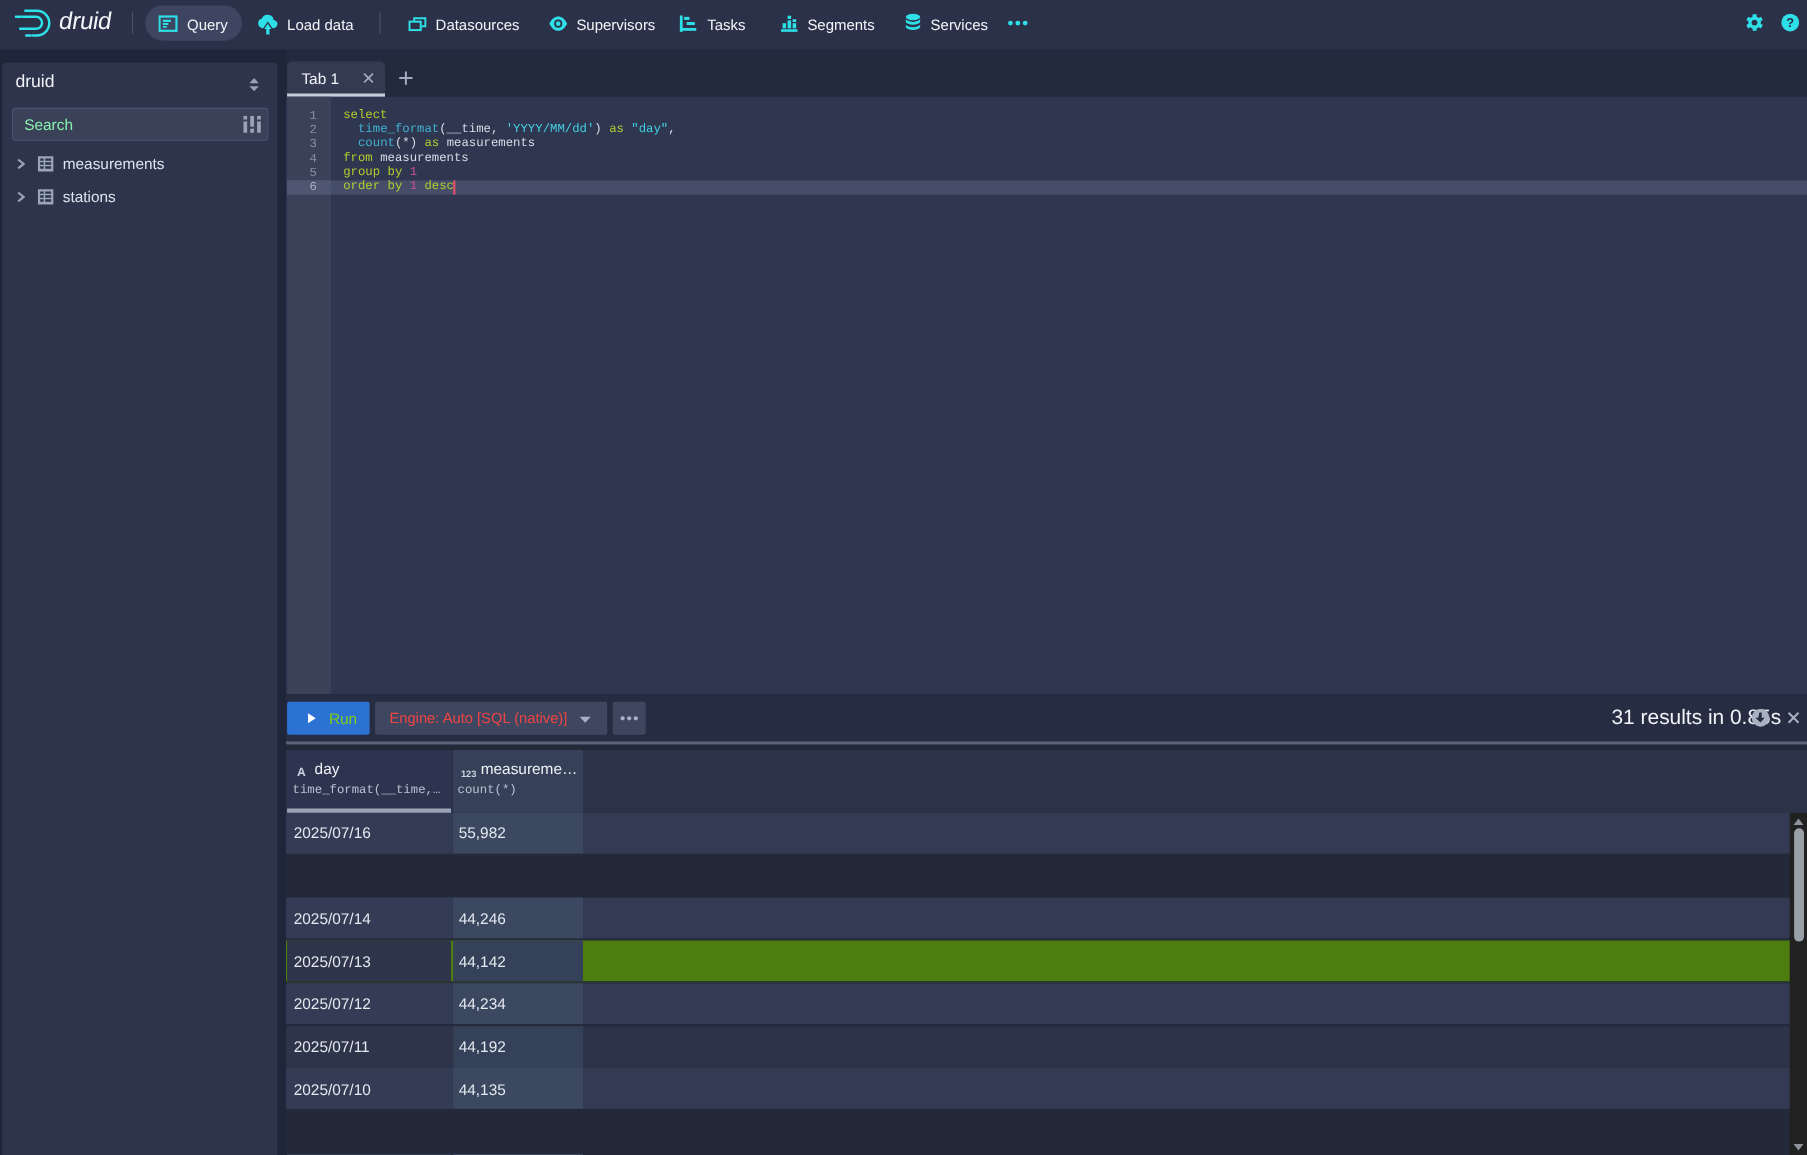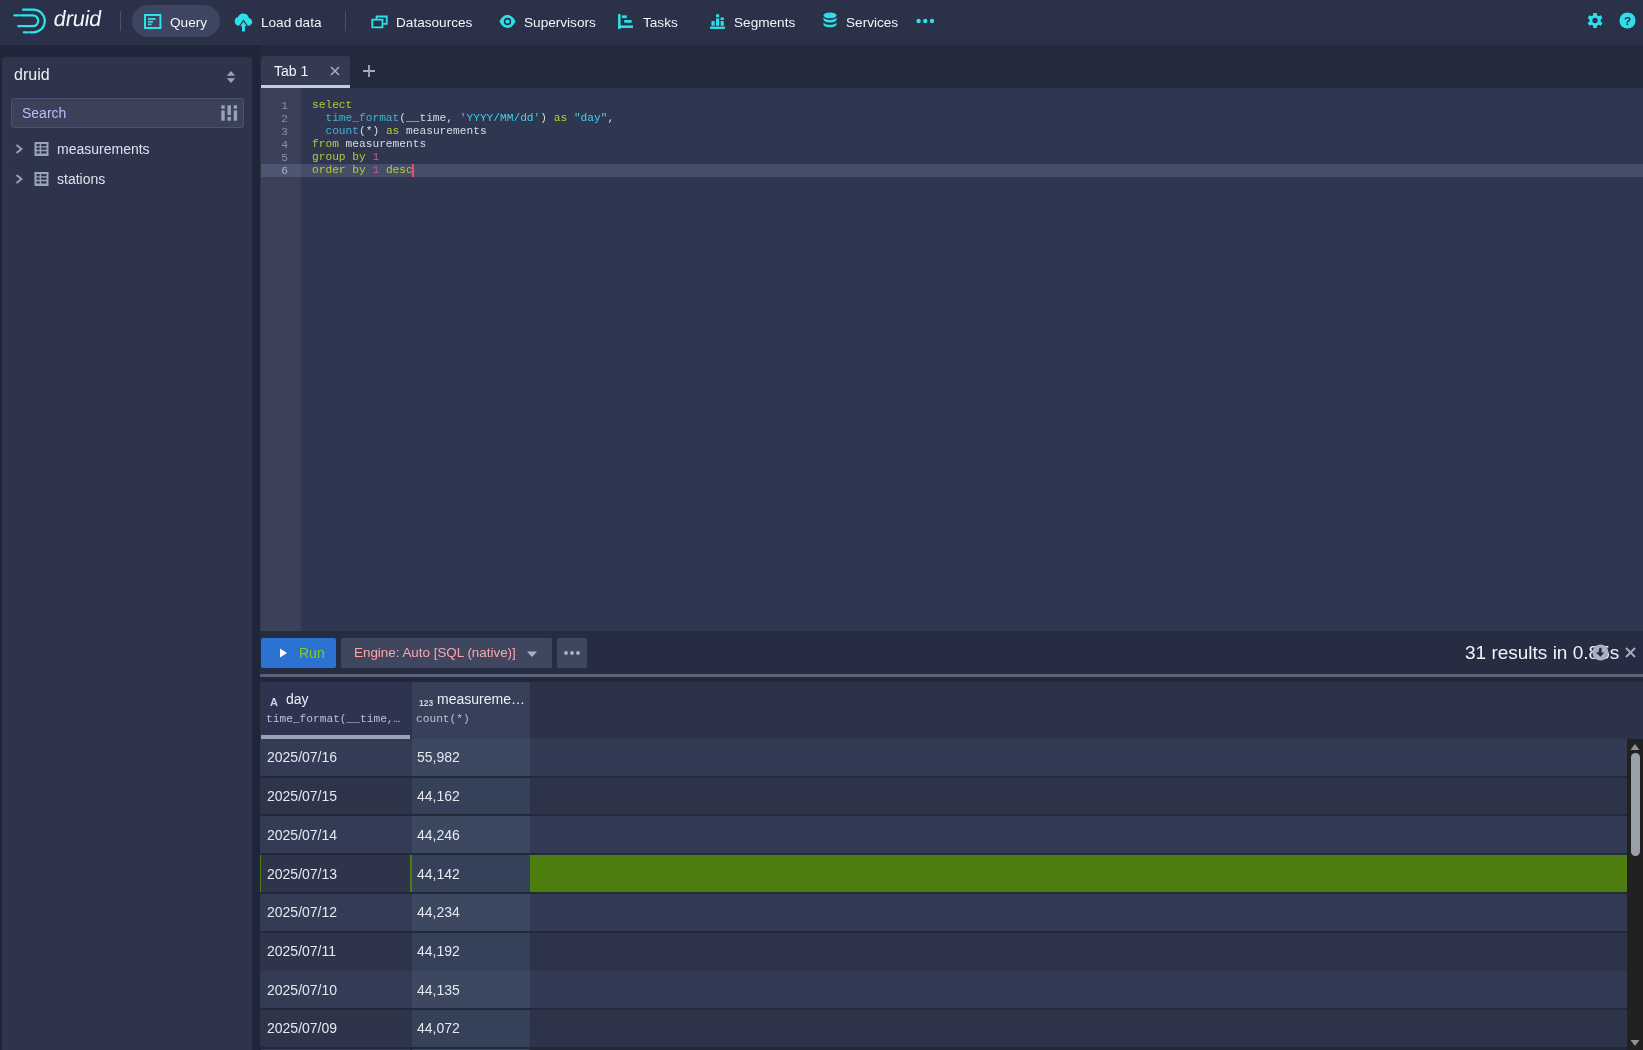--- a/index.html
+++ b/index.html
@@ -12,21 +12,21 @@
 .nav { position:absolute; left:0; top:0; width:1643px; height:45px; background:#2b3148; }
 .navtxt { position:absolute; top:0; height:45px; line-height:45px; font-size:13.6px; color:#f2f5f9; }
 .navsep { position:absolute; top:11px; width:1px; height:20px; background:#4a5268; }
 .pill { position:absolute; left:132px; top:5px; width:88px; height:32px; border-radius:16px; background:#3d4560; }
 .wordmark { position:absolute; left:52px; top:7px; font-size:22px; line-height:24px; color:#f4f6fa; letter-spacing:-0.3px; transform:skewX(-9deg); transform-origin:left bottom; }
 
 
 .sidebar { position:absolute; left:2px; top:57px; width:250px; height:993px; background:#2d344b; border-radius:3px 3px 0 0; }
 .sbtitle { position:absolute; left:12px; top:9px; font-size:16px; color:#eef1f6; }
 .searchbox { position:absolute; left:9px; top:41px; width:233px; height:30px; background:#3a4158; border:1px solid #4a5270; border-radius:3px; }
-.searchph { position:absolute; left:20px; top:41px; height:30px; line-height:30px; font-size:14px; color:#c4b5fd; }
+.searchph { position:absolute; left:20px; top:41px; height:30px; line-height:30px; font-size:14px; color:#86efac; }
 .treerow { position:absolute; left:0; width:250px; height:30px; }
 .treetxt { position:absolute; left:55px; top:0; height:30px; line-height:30px; font-size:14px; color:#dde3ed; }
 
 
 .tabstrip { position:absolute; left:260px; top:45px; width:1383px; height:43px; background:#242a3e; }
 .tab { position:absolute; left:1px; top:11px; width:89px; height:30px; background:#333a52; border-radius:4px 4px 0 0; }
 .tabu { position:absolute; left:1px; top:40px; width:89px; height:3px; background:#c6ccd8; }
 
 
 .editor { position:absolute; left:260px; top:88px; width:1383px; height:543px; background:#2f364f; }
@@ -228,21 +228,21 @@
   </div>
 
   <div class="runbar">
     <div class="btn" style="left:1px;width:75px;background:#2c72d2"></div>
     <svg class="abs" style="left:19px;top:17px" width="9" height="10" viewBox="0 0 9 10">
       <path d="M1 0.5 L8 5 L1 9.5 z" fill="#fff"></path>
     </svg>
     <div class="abs" style="left:39px;top:7px;height:30px;line-height:30px;font-size:14px;color:#84cc16">Run</div>
 
     <div class="btn" style="left:81px;width:211px"></div>
-    <div class="abs" style="left:94px;top:7px;height:30px;line-height:30px;font-size:13.4px;color:#fca5a5">Engine: Auto [SQL (native)]</div>
+    <div class="abs" style="left:94px;top:7px;height:30px;line-height:30px;font-size:13.4px;color:#ef4444">Engine: Auto [SQL (native)]</div>
     <svg class="abs" style="left:266px;top:19px" width="12" height="8" viewBox="0 0 12 8">
       <path d="M1 1.5 L6 7 L11 1.5 z" fill="#a9b1c4"></path>
     </svg>
 
     <div class="btn" style="left:297px;width:30px"></div>
     <svg class="abs" style="left:303px;top:19px" width="18" height="6" viewBox="0 0 18 6">
       <g fill="#a9b1c4">
           <circle cx="3" cy="3" r="1.9"></circle>
           <circle cx="9" cy="3" r="1.9"></circle>
           <circle cx="15" cy="3" r="1.9"></circle>
@@ -270,26 +270,20 @@
       <div class="hname" style="left:177px">measureme…</div>
       <div class="abs" style="left:159px;top:21px;font-size:8.5px;font-weight:600;color:#ccd2de">123</div>
       <div class="hmono" style="left:156px">count(*)</div>
       <div class="sortline"></div>
       <div class="row" style="top:62px;height:37.73px;background:#333a54;border-bottom:1px solid #232939">
         <div class="cell1" style="background:#343b55"></div>
         <div class="cell2" style="background:#3c4760"></div>
         <div class="rtxt" style="left:7px;top:10.364999999999998px">2025/07/16</div>
         <div class="rtxt" style="left:157px;top:10.364999999999998px">55,982</div>
       </div>
-      <div class="row" style="top:100.72999999999999px;height:37.73px;background:#2d3449;border-bottom:1px solid #232939">
-        <div class="cell1" style="background:#2e3449"></div>
-        <div class="cell2" style="background:#354059"></div>
-        <div class="rtxt" style="left:7px;top:10.364999999999998px">2025/07/15</div>
-        <div class="rtxt" style="left:157px;top:10.364999999999998px">44,162</div>
-      </div>
       <div class="row" style="top:139.45999999999998px;height:37.73px;background:#333a54;border-bottom:1px solid #232939">
         <div class="cell1" style="background:#343b55"></div>
         <div class="cell2" style="background:#3c4760"></div>
         <div class="rtxt" style="left:7px;top:10.364999999999998px">2025/07/14</div>
         <div class="rtxt" style="left:157px;top:10.364999999999998px">44,246</div>
       </div>
       <div class="row" style="top:178.19px;height:37.73px;background:#4d7c0f;border-bottom:1px solid #232939">
         <div class="cell1" style="background:#2e3449"></div>
         <div class="cell2" style="background:#354059"></div>
         <div class="rtxt" style="left:7px;top:10.364999999999998px">2025/07/13</div>
@@ -305,26 +299,20 @@
         <div class="cell1" style="background:#2e3449"></div>
         <div class="cell2" style="background:#354059"></div>
         <div class="rtxt" style="left:7px;top:10.364999999999998px">2025/07/11</div>
         <div class="rtxt" style="left:157px;top:10.364999999999998px">44,192</div>
       </div>
       <div class="row" style="top:294.38px;height:37.73px;background:#333a54;border-bottom:1px solid #232939">
         <div class="cell1" style="background:#343b55"></div>
         <div class="cell2" style="background:#3c4760"></div>
         <div class="rtxt" style="left:7px;top:10.364999999999998px">2025/07/10</div>
         <div class="rtxt" style="left:157px;top:10.364999999999998px">44,135</div>
-      </div>
-      <div class="row" style="top:333.10999999999996px;height:37.73px;background:#2d3449;border-bottom:1px solid #232939">
-        <div class="cell1" style="background:#2e3449"></div>
-        <div class="cell2" style="background:#354059"></div>
-        <div class="rtxt" style="left:7px;top:10.364999999999998px">2025/07/09</div>
-        <div class="rtxt" style="left:157px;top:10.364999999999998px">44,072</div>
       </div>
       <div class="row" style="top:371.84px;height:1.160000000000025px;background:#333a54;border-bottom:1px solid #232939">
         <div class="cell1" style="background:#343b55"></div>
         <div class="cell2" style="background:#3c4760"></div>
       </div>
     </div>
 
   <div class="vtrack"></div>
   <svg class="abs" style="left:1630px;top:743px" width="10" height="8" viewBox="0 0 10 8">
     <path d="M5 1 L9.5 7 H0.5 z" fill="#8e9499"></path>

